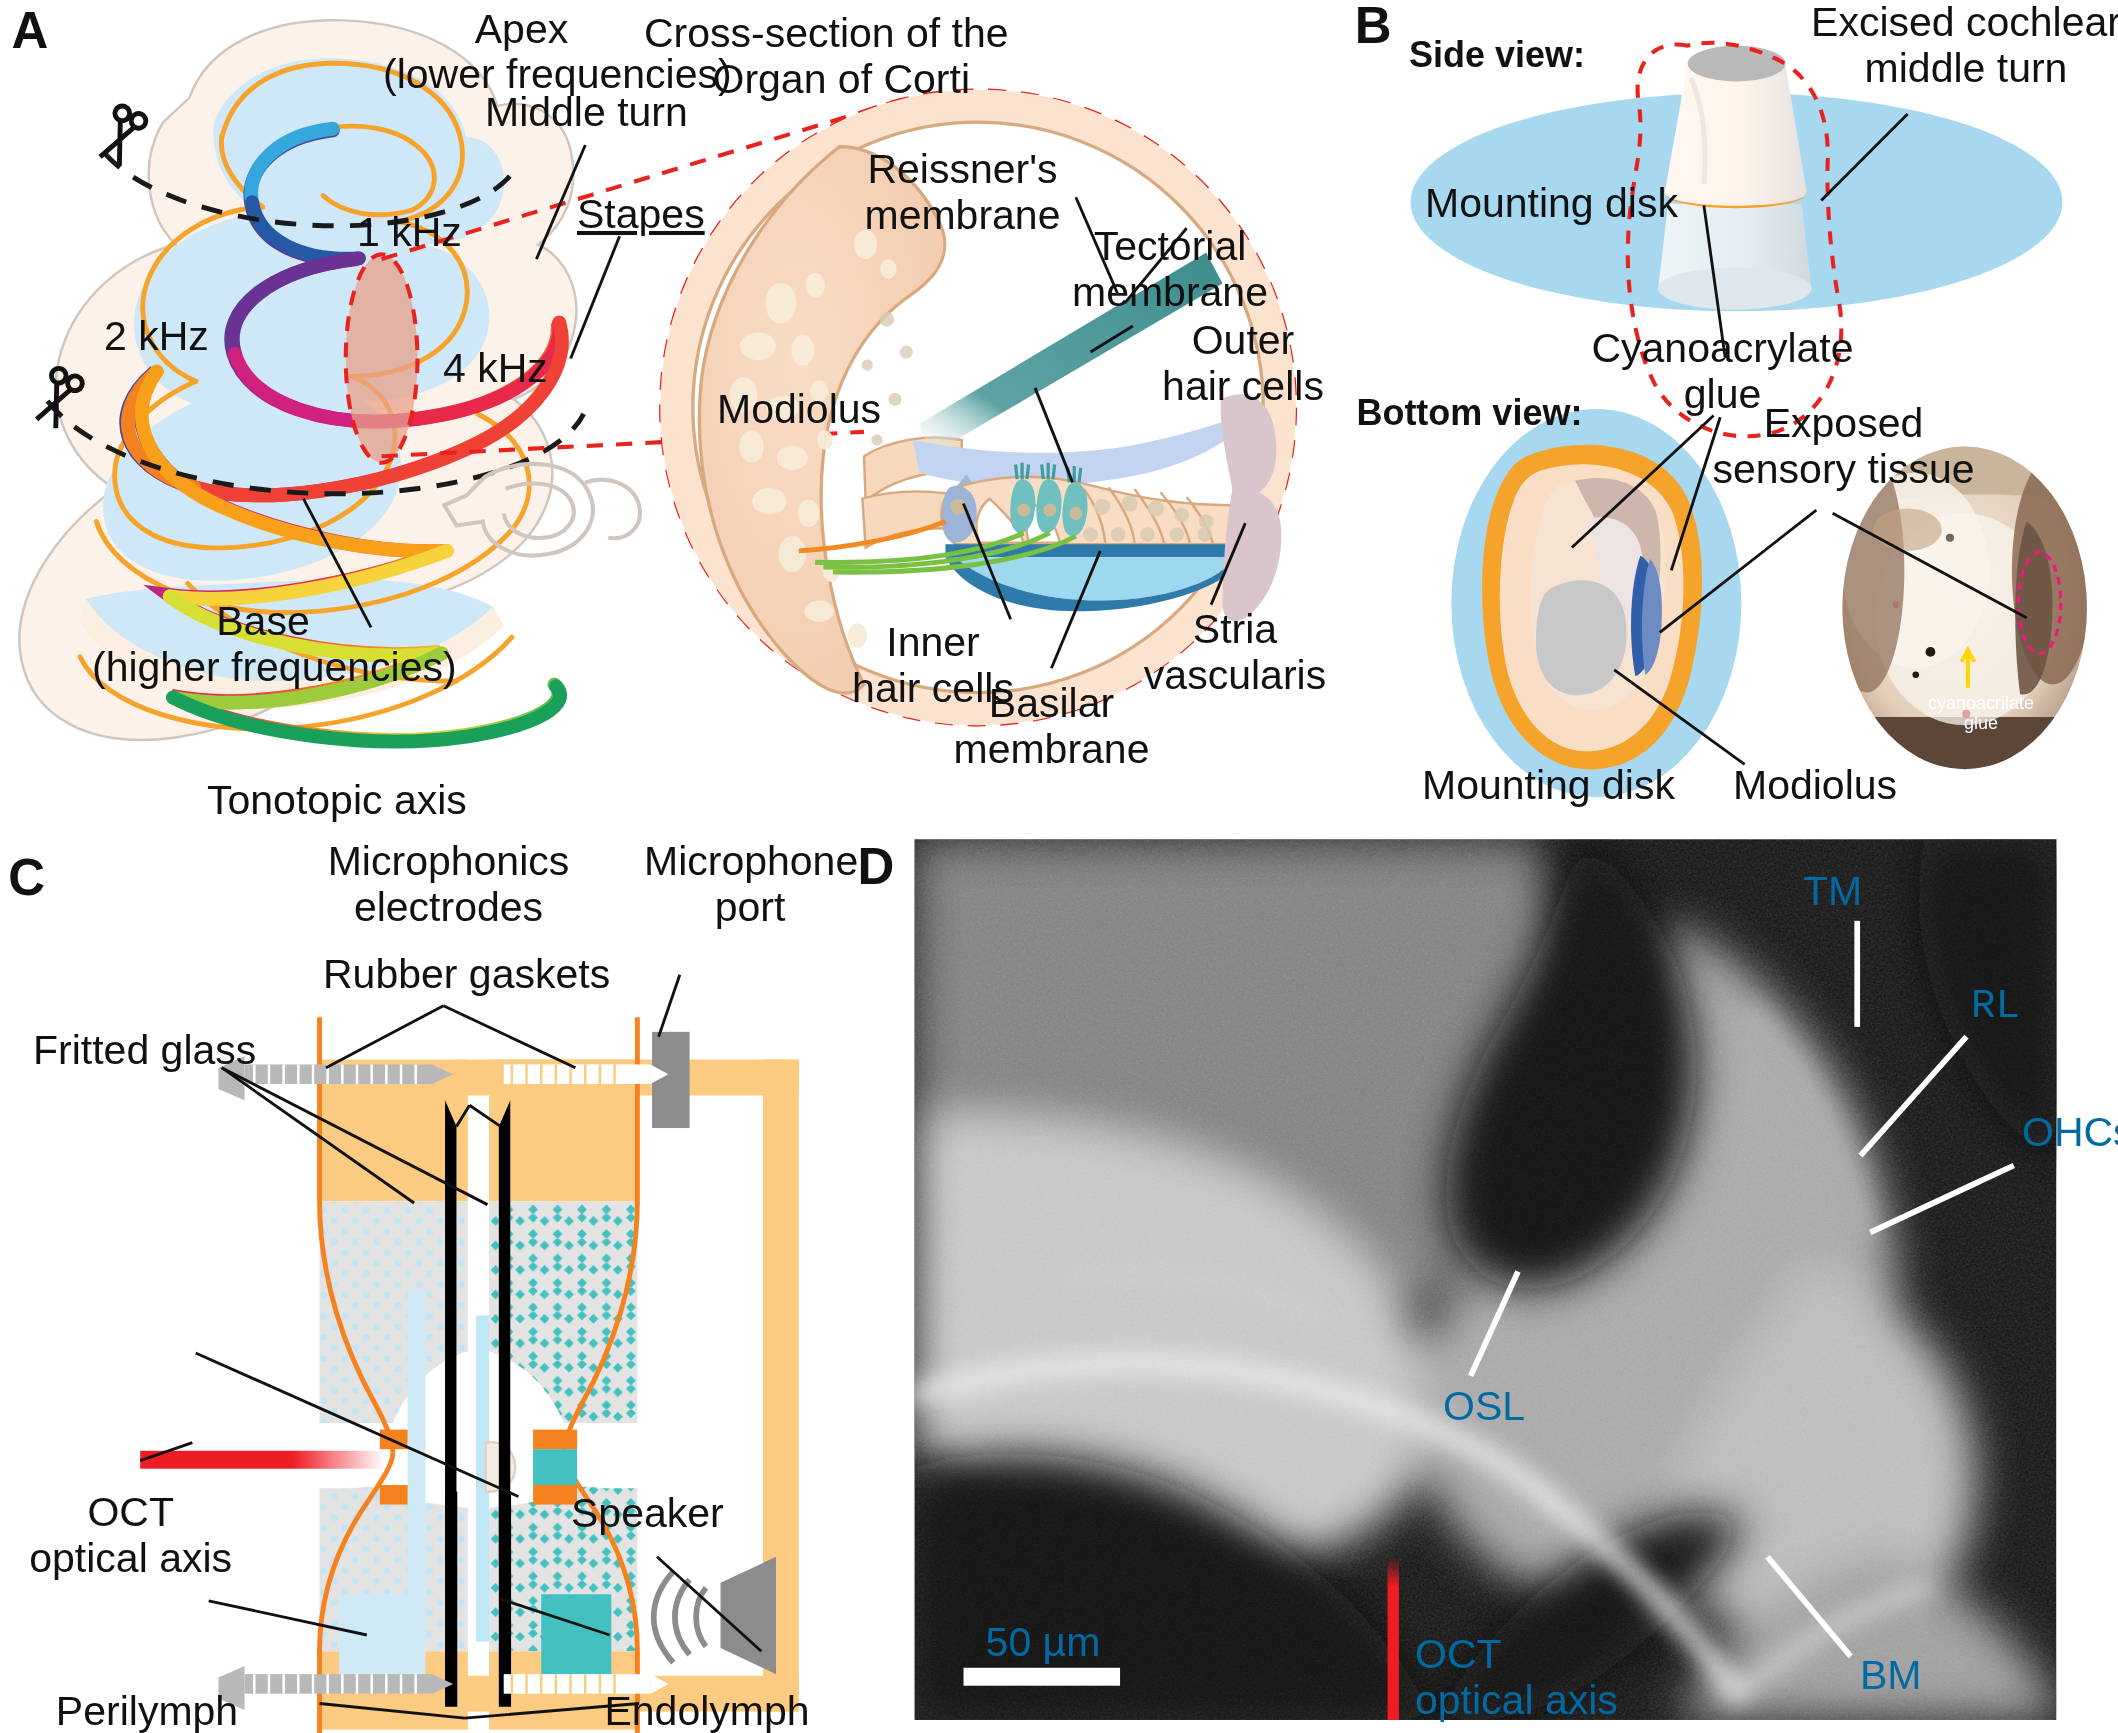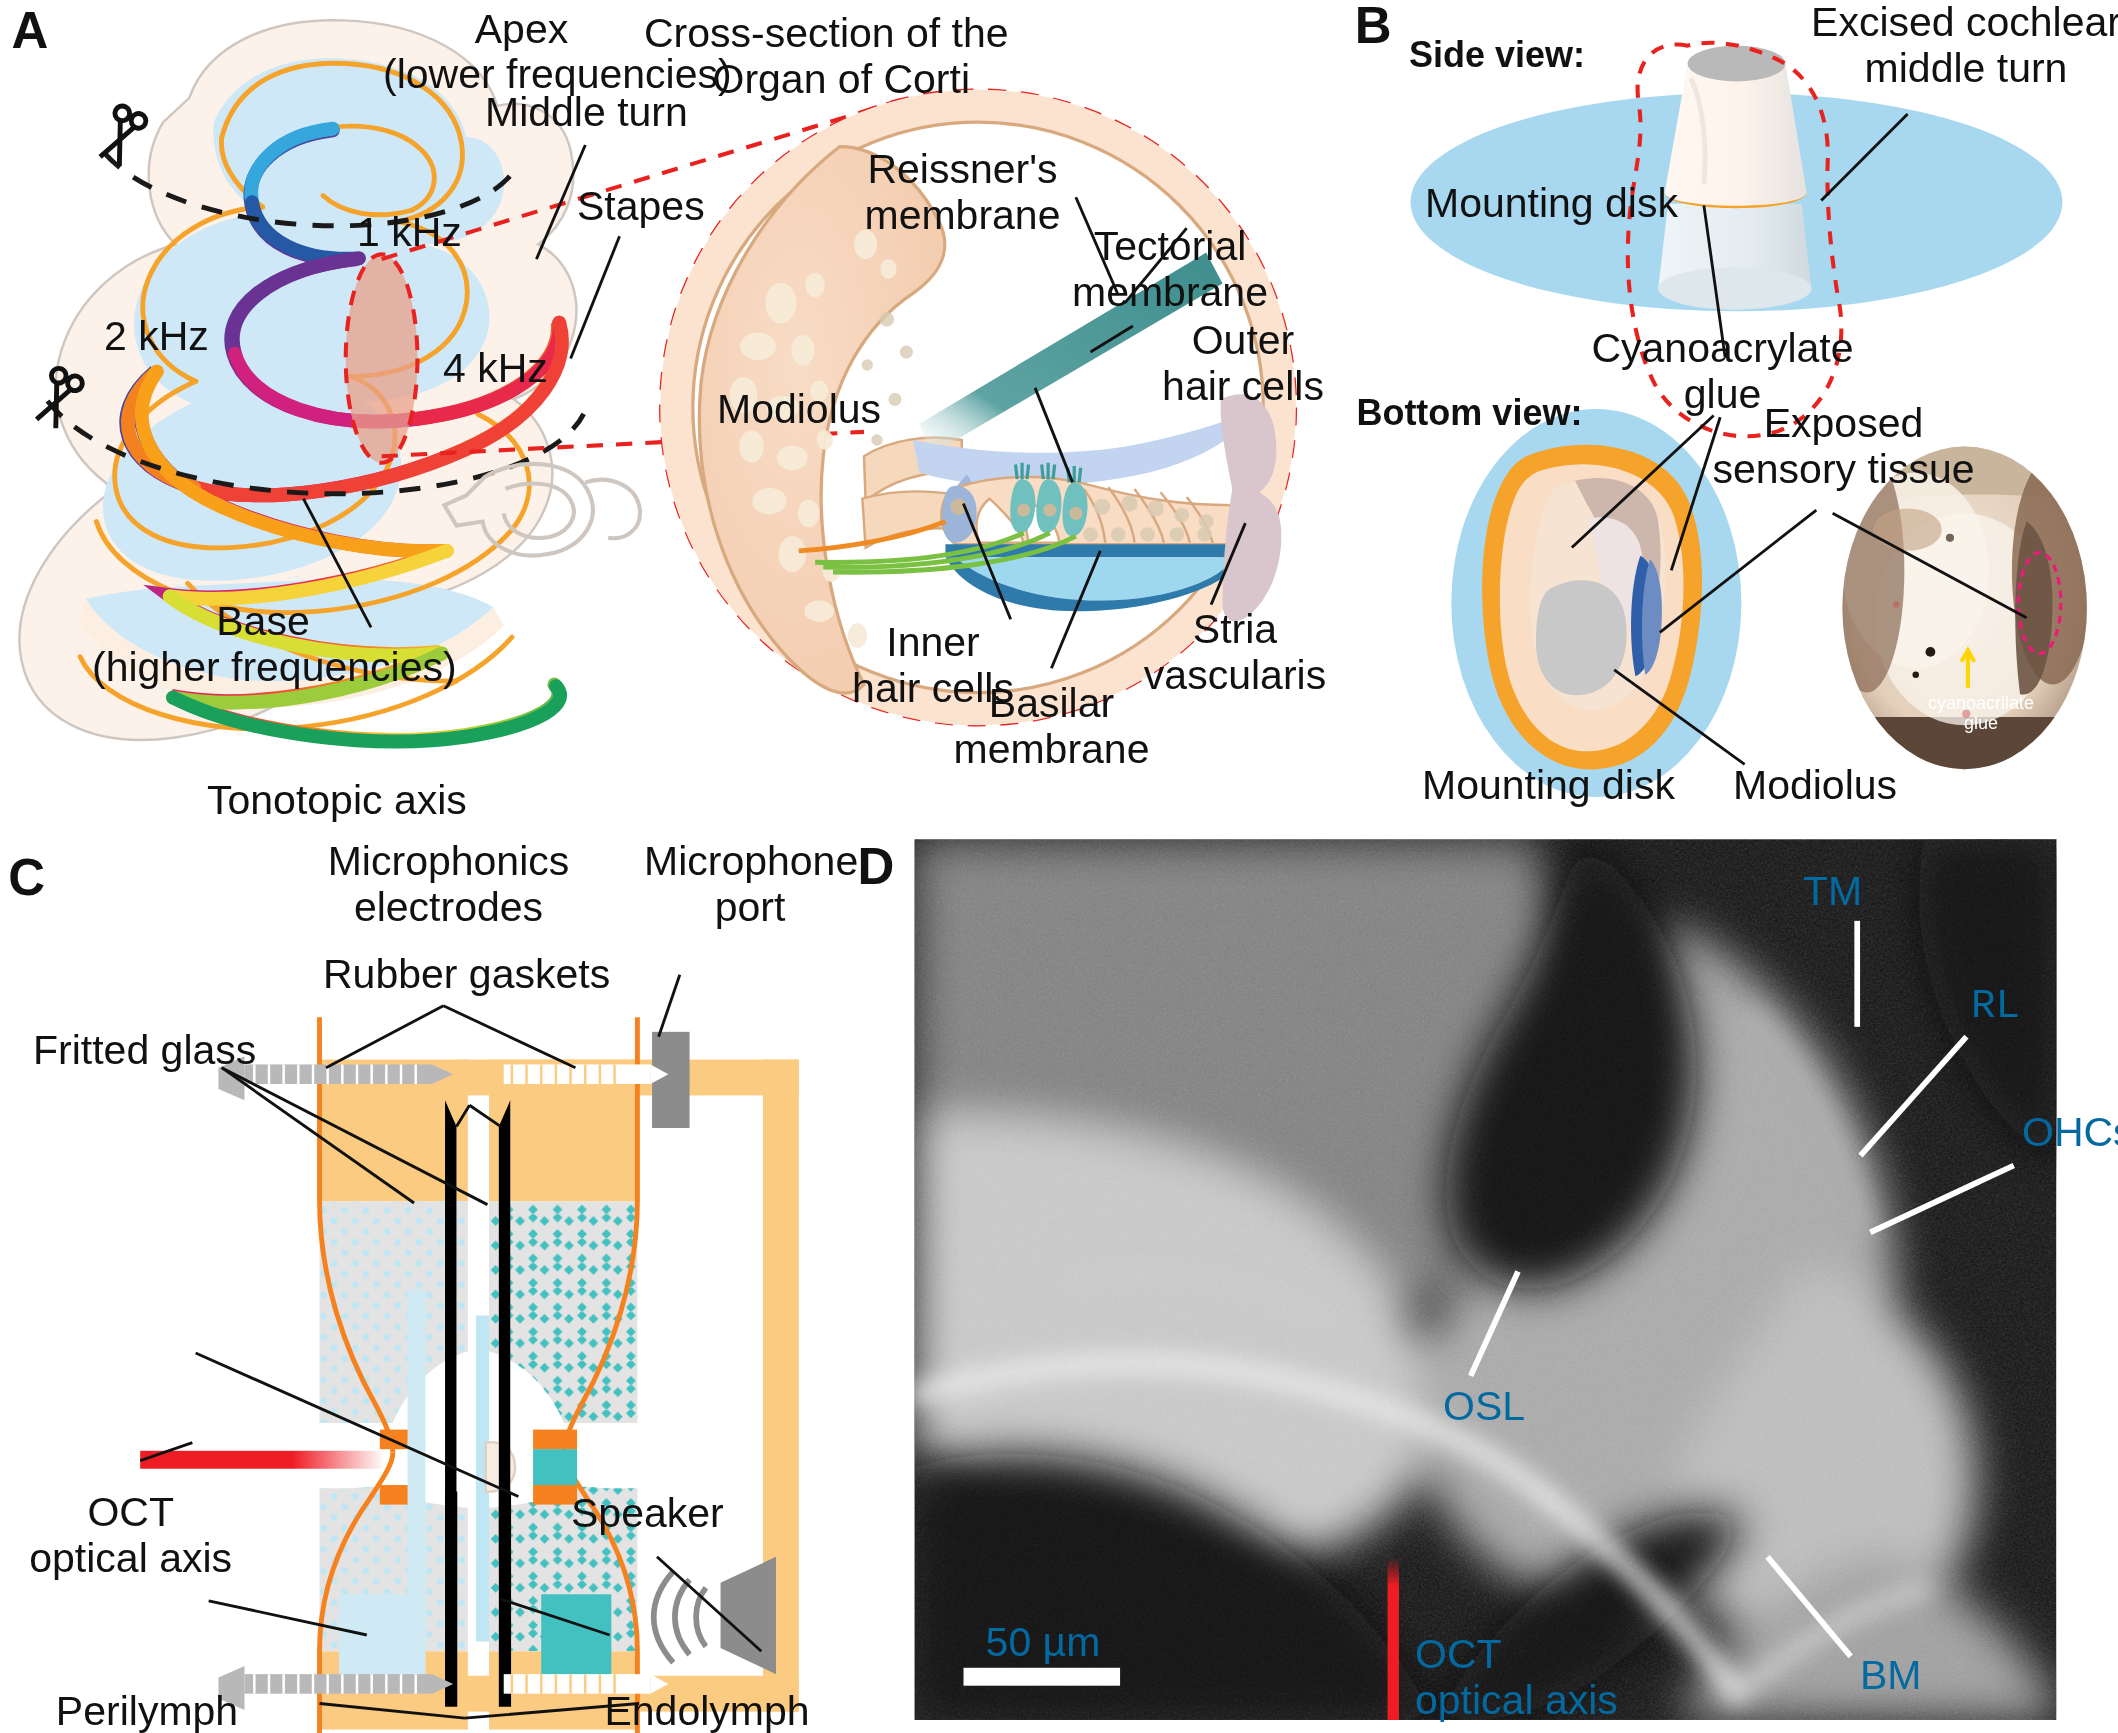--- a/index.html
+++ b/index.html
@@ -295,21 +295,21 @@
           <line x1="1528" y1="642" x2="1486" y2="742"></line>
         </g>
       </g>
     </svg>
 
     <div class="lbl c" style="left:383px; top:6.5px; width:277px;">Apex
 (lower frequencies)</div>
     <div class="lbl c" style="left:644px; top:11.4px; width:326px;text-align:right;">Cross-section of the
 Organ of Corti</div>
     <div class="lbl" style="left:485px; top:90px;">Middle turn</div>
-    <div class="lbl" style="left:577px; top:184px;">Stapes</div>
+    <div class="lbl" style="left:577px; top:192px;text-decoration:underline;">Stapes</div>
     <div class="lbl" style="left:357px; top:210px;">1 kHz</div>
     <div class="lbl" style="left:104px; top:314px;">2 kHz</div>
     <div class="lbl" style="left:443px; top:346px;">4 kHz</div>
     <div class="lbl c" style="left:92px; top:599px; width:342px;">Base
 (higher frequencies)</div>
     <div class="lbl" style="left:207px; top:778px;">Tonotopic axis</div>
 
     <div class="lbl c" style="left:840px; top:147px; width:245px;">Reissner's
 membrane</div>
     <div class="lbl c" style="left:1052px; top:224px; width:236px;">Tectorial

